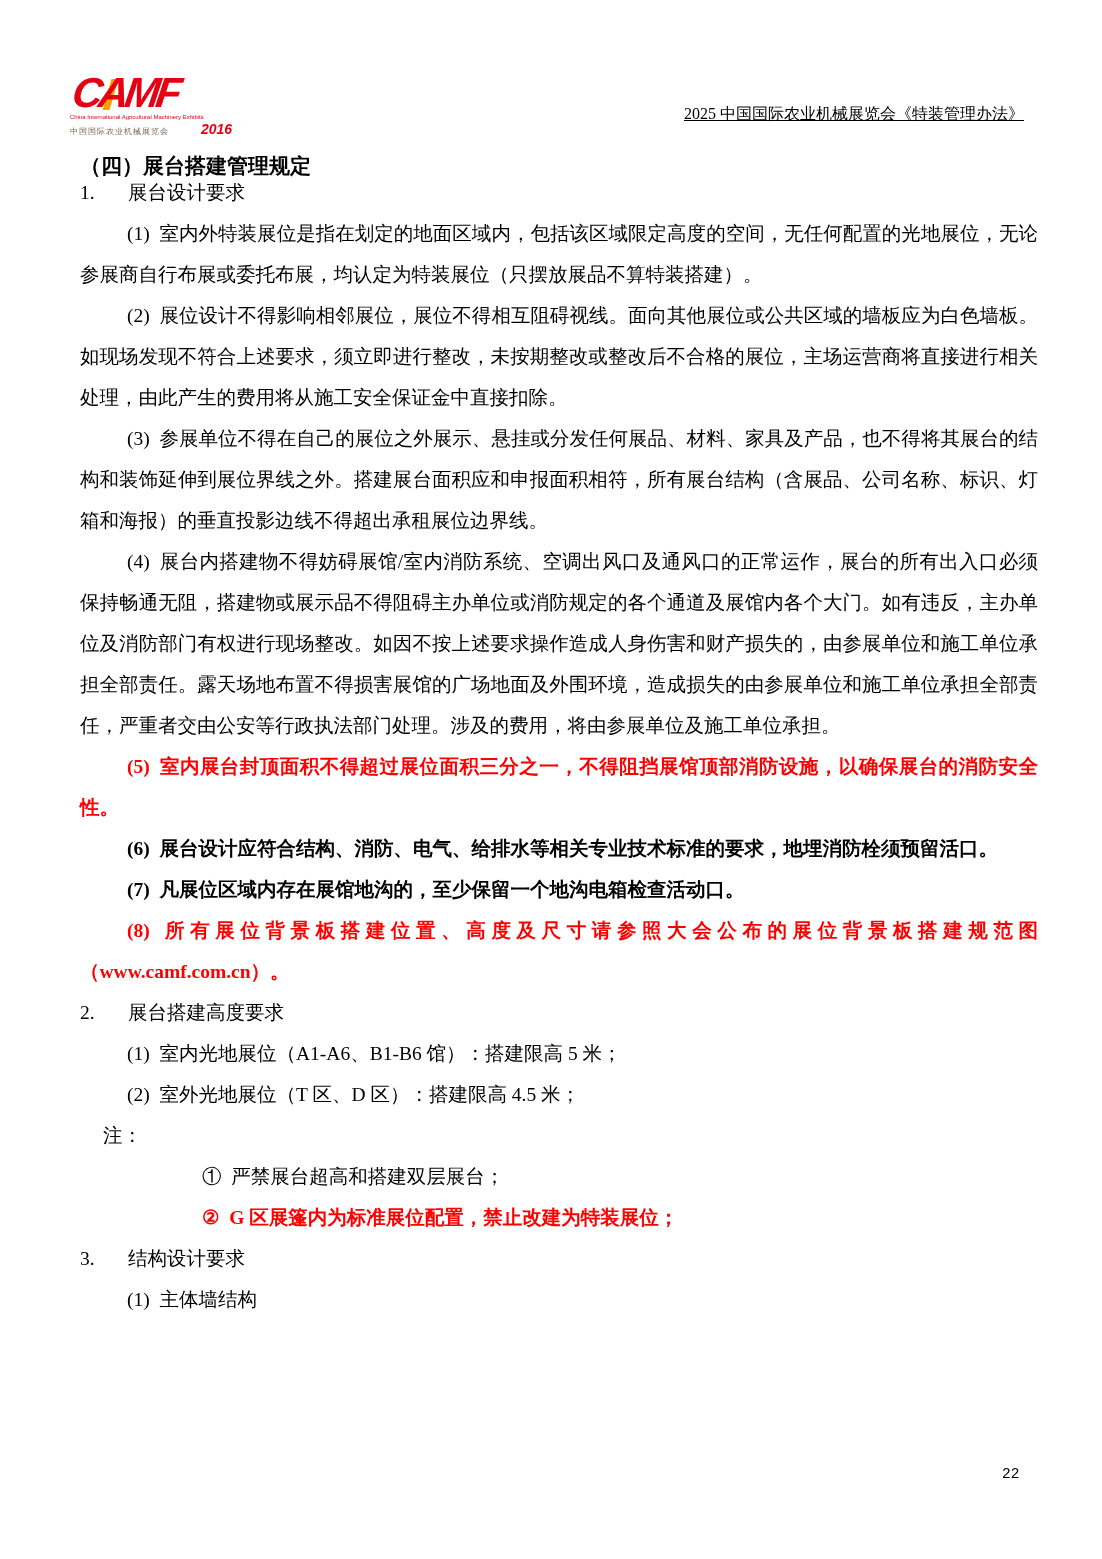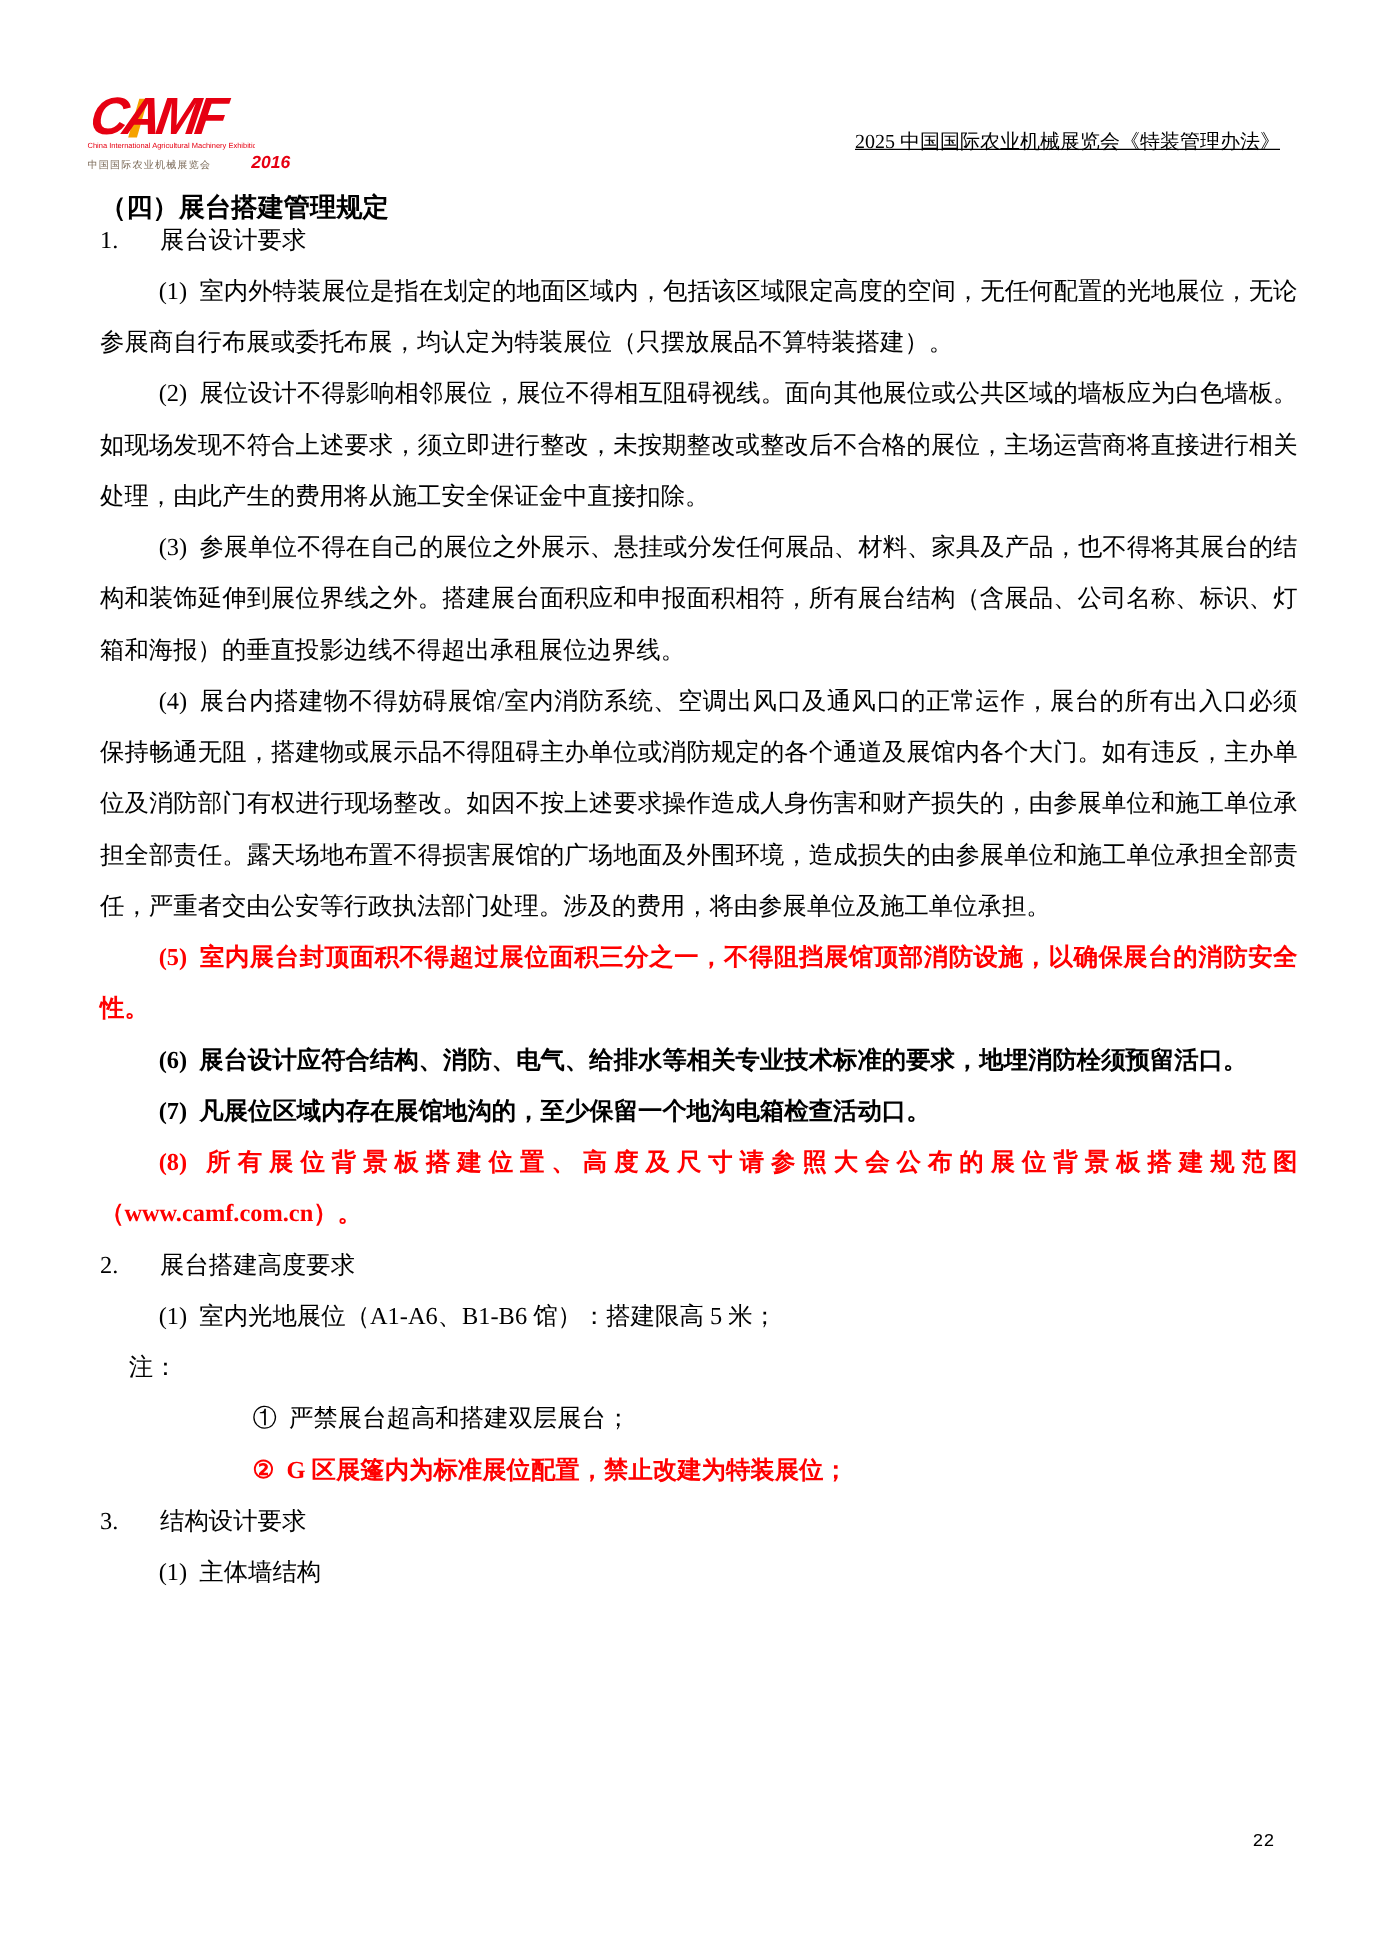--- a/index.html
+++ b/index.html
@@ -104,20 +104,21 @@
     <p class="para">(4) 展台内搭建物不得妨碍展馆/室内消防系统、空调出风口及通风口的正常运作，展台的所有出入口必须保持畅通无阻，搭建物或展示品不得阻碍主办单位或消防规定的各个通道及展馆内各个大门。如有违反，主办单位及消防部门有权进行现场整改。如因不按上述要求操作造成人身伤害和财产损失的，由参展单位和施工单位承担全部责任。露天场地布置不得损害展馆的广场地面及外围环境，造成损失的由参展单位和施工单位承担全部责任，严重者交由公安等行政执法部门处理。涉及的费用，将由参展单位及施工单位承担。</p>
     <p class="para b red">(5) 室内展台封顶面积不得超过展位面积三分之一，不得阻挡展馆顶部消防设施，以确保展台的消防安全性。</p>
     <p class="para b">(6) 展台设计应符合结构、消防、电气、给排水等相关专业技术标准的要求，地埋消防栓须预留活口。</p>
     <p class="para b">(7) 凡展位区域内存在展馆地沟的，至少保留一个地沟电箱检查活动口。</p>
     <p class="para b red">(8) 所有展位背景板搭建位置、高度及尺寸请参照大会公布的展位背景板搭建规范图（www.camf.com.cn）。</p>
 
     <div class="sec-title">
       <span class="num">2.</span><span>展台搭建高度要求</span>
     </div>
     <p class="item">(1) 室内光地展位（A1-A6、B1-B6 馆）：搭建限高 5 米；</p>
+    <p class="item">(2) 室外光地展位（T 区、D 区）：搭建限高 4.5 米；</p>
     <p class="note-label">注：</p>
     <p class="note">① 严禁展台超高和搭建双层展台；</p>
     <p class="note b red">② G 区展篷内为标准展位配置，禁止改建为特装展位；</p>
 
     <div class="sec-title">
       <span class="num">3.</span><span>结构设计要求</span>
     </div>
     <p class="item">(1) 主体墙结构</p>
 
   </div>

